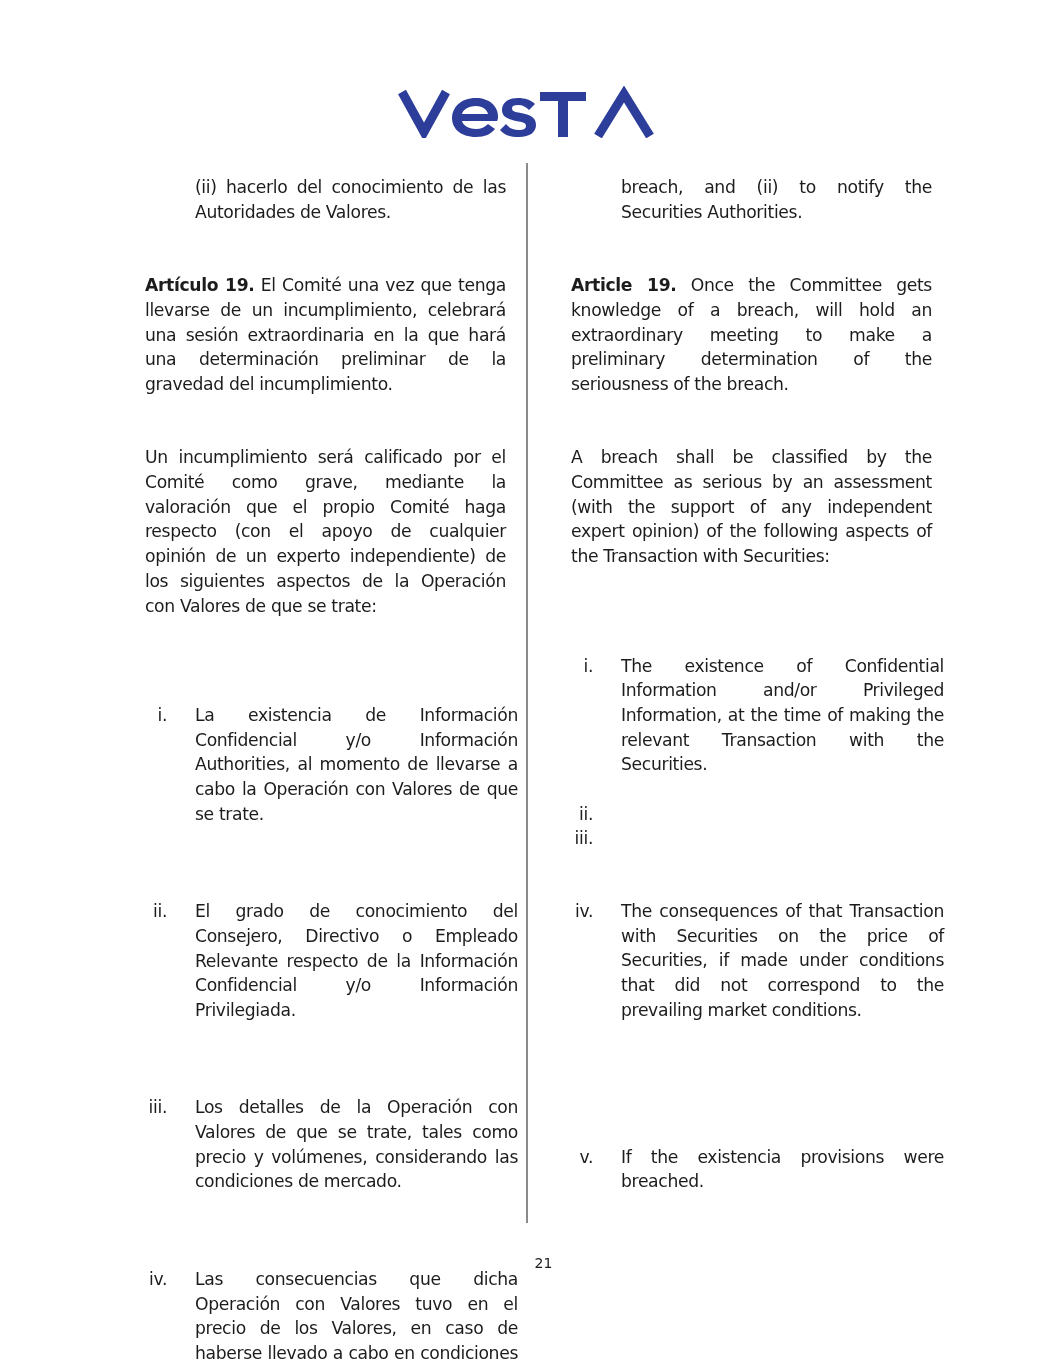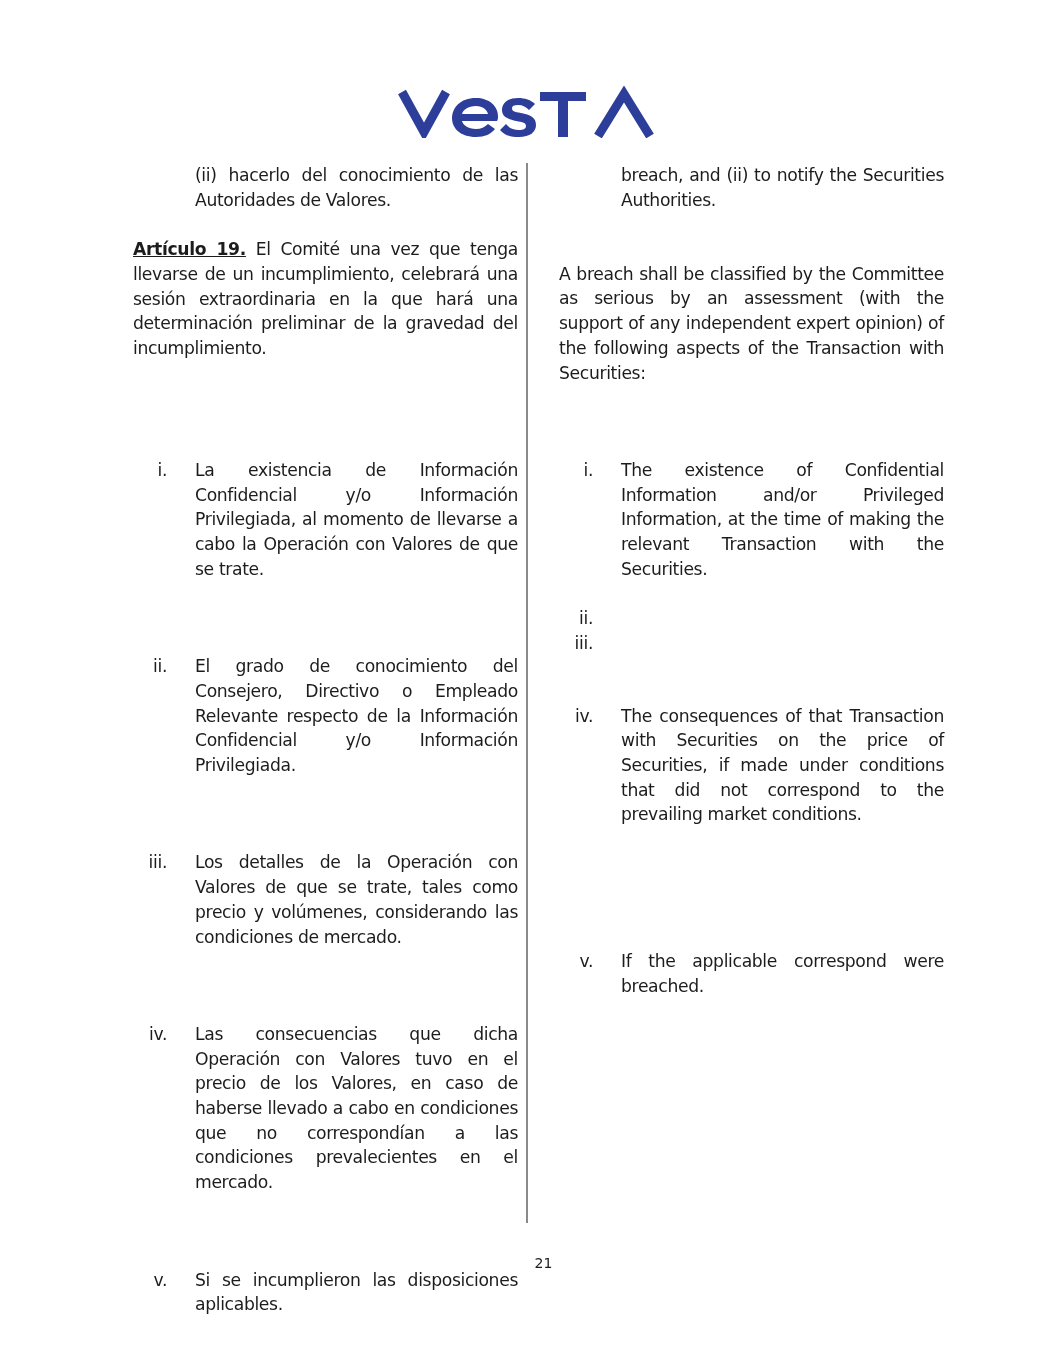--- a/index.html
+++ b/index.html
@@ -14,29 +14,29 @@
   .divider {
     position: absolute; left: 526px; top: 163px; width: 2px; height: 1060px;
     background: #8a8a8a;
   }
   .col {
     position: absolute; top: 163px; width: 385px;
     font-size: 17.2px; line-height: 24.7px; letter-spacing: -0.35px;
   }
   .col.left { left: 133px; }
   .col.right { left: 559px; }
-  .para { text-align: justify; margin: 0; }
+  .para { text-align: justify; margin: 12px; }
   .para.indent { margin-left: 62px; }
   .gap { height: 24.7px; }
   .item { position: relative; padding-left: 62px; text-align: justify; }
   .item .num {
     position: absolute; left: 0; width: 34px; text-align: right; top: 0;
   }
   .item .txt { display: block; margin-top: 48px; }
-  b { font-weight: bold; text-decoration: underline; }
+  b { font-weight: bold; }
   .page-num {
     position: absolute; top: 1255px; left: 16px; width: 1055px; text-align: center;
     font-size: 14px; color: #1c1c1c;
   }
 </style>
 </head>
 <body>
 
 <div class="logo">
   <svg viewBox="0 0 260 52">
@@ -59,24 +59,25 @@
   </svg>
 </div>
 
 <div class="divider"></div>
 
 <div class="col left">
   <p class="para indent">(ii) hacerlo del conocimiento de las Autoridades de Valores.</p>
   <div class="gap"></div>
   <p class="para"><b>Artículo 19.</b><span> El Comité una vez que tenga llevarse de un incumplimiento, celebrará una sesión extraordinaria en la que hará una determinación preliminar de la gravedad del incumplimiento.</span></p>
   <div class="gap"></div>
+  <p class="para">Un incumplimiento será calificado por el Comité como grave, mediante la valoración que el propio Comité haga respecto (con el apoyo de cualquier opinión de un experto independiente) de los siguientes aspectos de la Operación con Valores de que se trate:</p>
   <div class="gap"></div>
   <div class="item">
     <span class="num">i.</span>
-    <span class="txt">La existencia de Información Confidencial y/o Información Privilegiada, al momento de llevarse a cabo la Operación con Valores de que se trate.</span>
+    <span class="txt">La existencia de Información Confidencial y/o Información Authorities, al momento de llevarse a cabo la Operación con Valores de que se trate.</span>
   </div>
   <div class="gap"></div>
   <div class="item">
     <span class="num">ii.</span>
     <span class="txt">El grado de conocimiento del Consejero, Directivo o Empleado Relevante respecto de la Información Confidencial y/o Información Privilegiada.</span>
   </div>
   <div class="gap"></div>
   <div class="item">
     <span class="num">iii.</span>
     <span class="txt">Los detalles de la Operación con Valores de que se trate, tales como precio y volúmenes, considerando las condiciones de mercado.</span>
@@ -89,20 +90,21 @@
   <div class="gap"></div>
   <div class="item">
     <span class="num">v.</span>
     <span class="txt">Si se incumplieron las disposiciones aplicables.</span>
   </div>
 </div>
 
 <div class="col right">
   <p class="para indent">breach, and (ii) to notify the Securities Authorities.</p>
   <div class="gap"></div>
+  <p class="para"><b>Article 19.</b><span> Once the Committee gets knowledge of a breach, will hold an extraordinary meeting to make a preliminary determination of the seriousness of the breach.</span></p>
   <div class="gap"></div>
   <p class="para">A breach shall be classified by the Committee as serious by an assessment (with the support of any independent expert opinion) of the following aspects of the Transaction with Securities:</p>
   <div class="gap"></div>
   <div class="item">
     <span class="num">i.</span>
     <span class="txt">The existence of Confidential Information and/or Privileged Information, at the time of making the relevant Transaction with the Securities.</span>
   </div>
   <div class="gap"></div>
   <div class="item">
     <span class="num">ii.</span>
@@ -112,17 +114,17 @@
     <span class="num">iii.</span>
   </div>
   <div class="gap"></div>
   <div class="item">
     <span class="num">iv.</span>
     <span class="txt">The consequences of that Transaction with Securities on the price of Securities, if made under conditions that did not correspond to the prevailing market conditions.</span>
   </div>
   <div class="gap" style="height:74px"></div>
   <div class="item">
     <span class="num">v.</span>
-    <span class="txt">If the applicable correspond were breached.</span>
+    <span class="txt">If the existencia provisions were breached.</span>
   </div>
 </div>
 
 <div class="page-num">21</div>
 
 </body></html>

